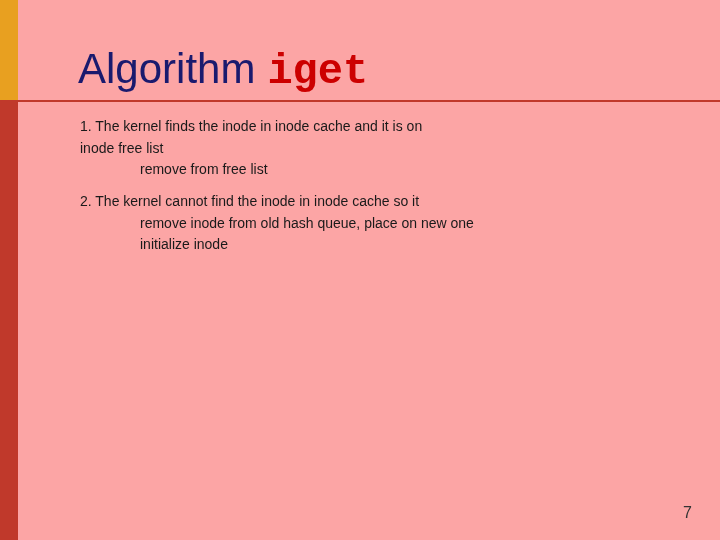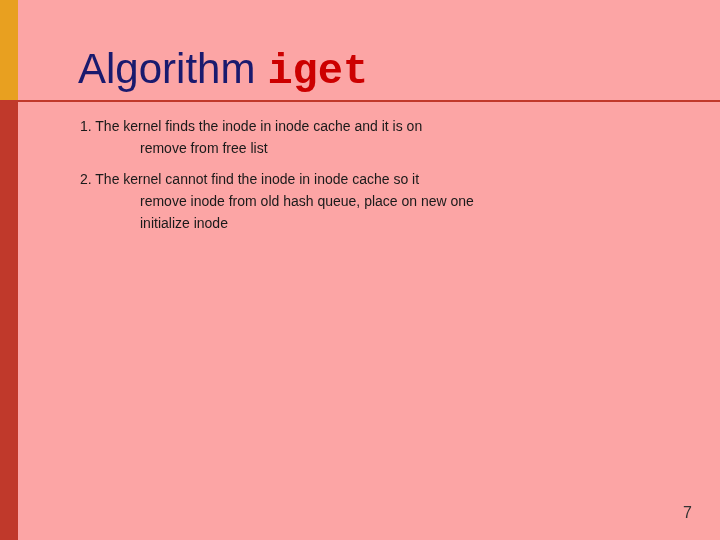--- a/index.html
+++ b/index.html
@@ -123,20 +123,21 @@
   <div class="header-area">
     <div class="title-container">
       <span class="title-algorithm">Algorithm </span>
         <span class="title-iget">iget</span>
     </div>
   </div>
 
   <div class="content-area">
     <div class="content-text">
       <div>1. The kernel finds the inode in inode cache and it is on</div>
+      <div>   inode free list</div>
       <div class="indent-1">remove from free list</div>
       <div style="margin-top:10px;">2. The kernel cannot find the inode in inode cache so it</div>
       <div class="indent-1">remove inode from old hash queue, place on new one</div>
       <div class="indent-1">initialize inode</div>
     </div>
   </div>
 
   <div class="page-number">7</div>
 
 </div>

